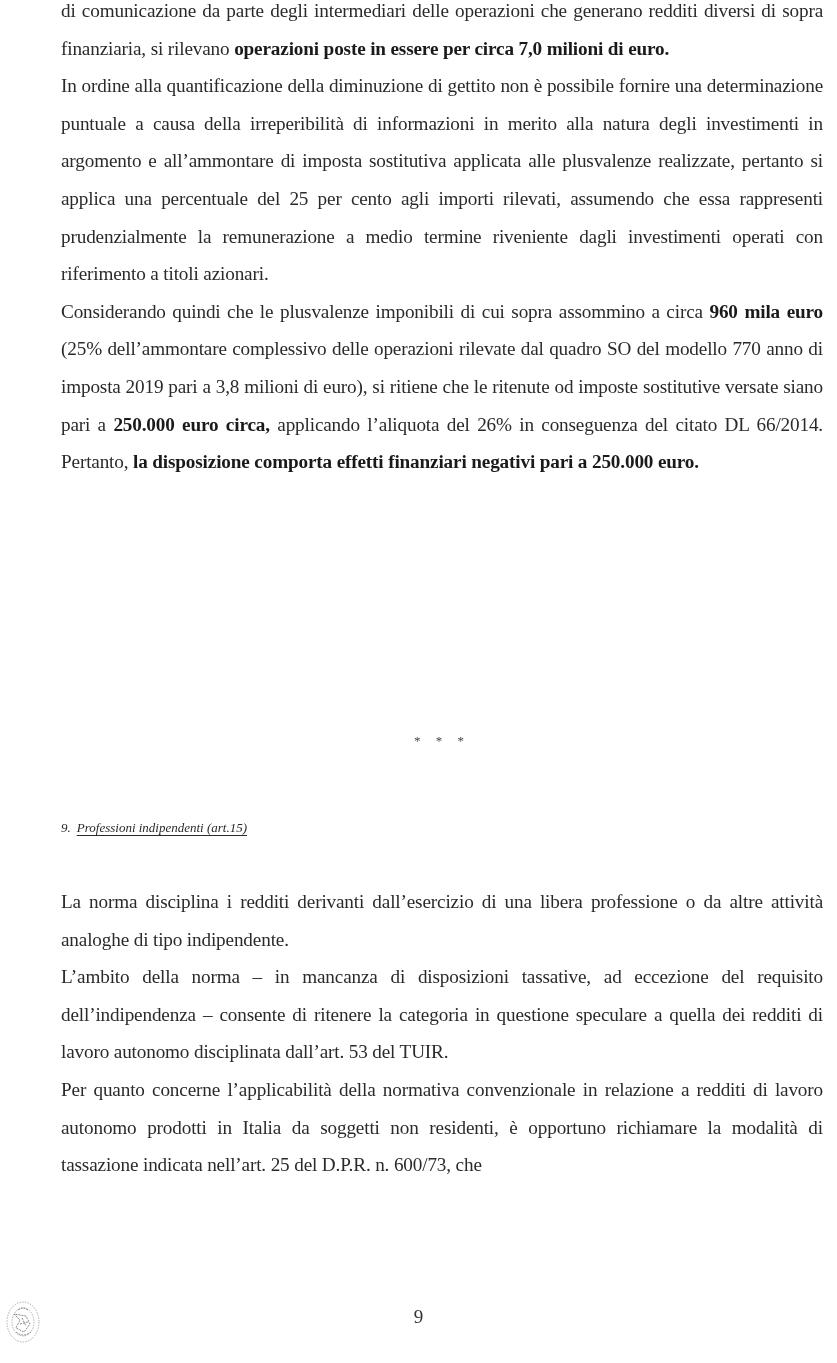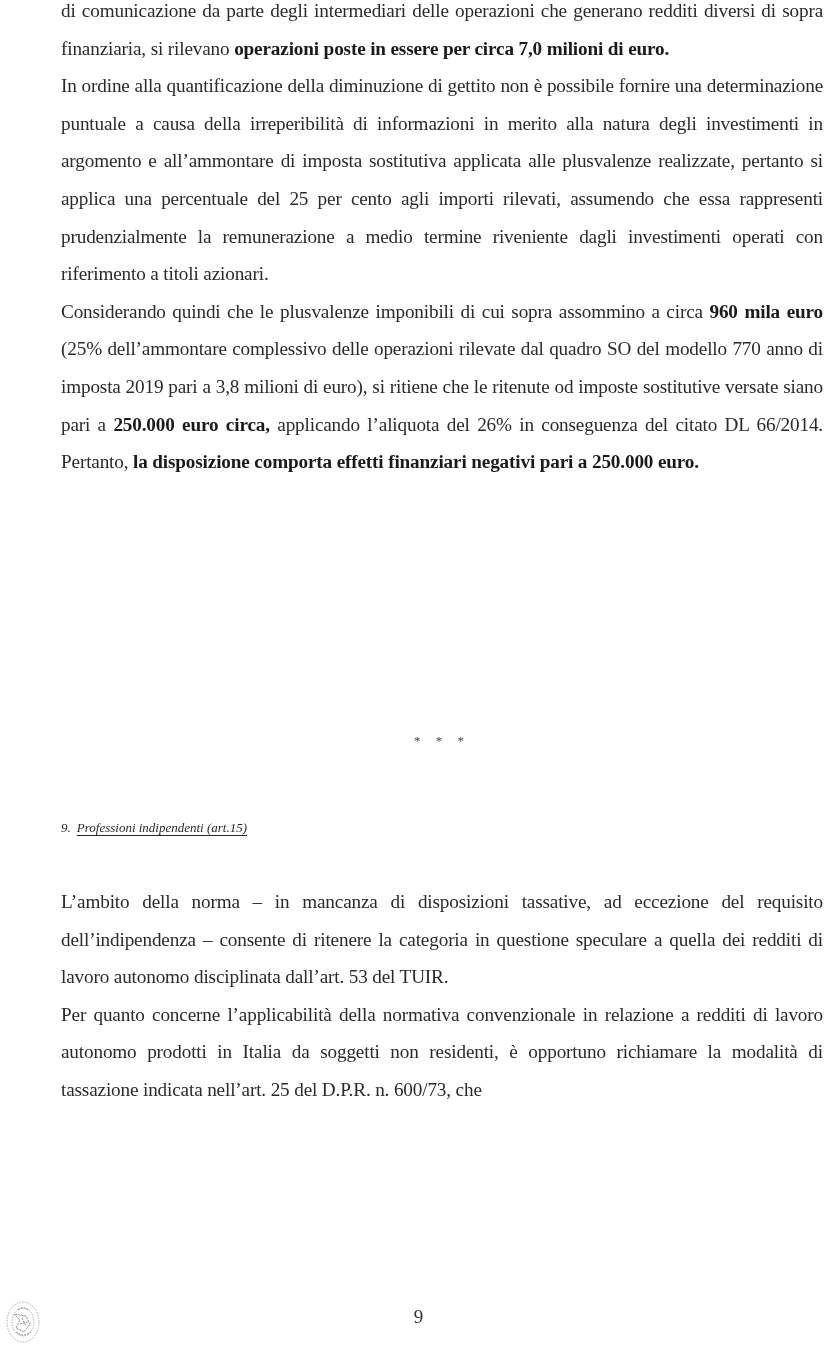--- a/index.html
+++ b/index.html
@@ -106,20 +106,23 @@
   </div>
 
   <div class="separator">* * *</div>
 
   <div class="section-heading">
     <span class="num">9.</span><span class="title">Professioni indipendenti (art.15)</span>
   </div>
 
   <div class="block-bottom">
     <p class="para">
+      <span>La norma disciplina i redditi derivanti dall’esercizio di una libera professione o da altre attività analoghe di tipo indipendente.</span>
+    </p>
+    <p class="para">
       <span>L’ambito della norma – in mancanza di disposizioni tassative, ad eccezione del requisito dell’indipendenza – consente di ritenere la categoria in questione speculare a quella dei redditi di lavoro autonomo disciplinata dall’art. 53 del TUIR.</span>
     </p>
     <p class="para">
       <span>Per quanto concerne l’applicabilità della normativa convenzionale in relazione a redditi di lavoro autonomo prodotti in Italia da soggetti non residenti, è opportuno richiamare la modalità di tassazione indicata nell’art. 25 del D.P.R. n. 600/73, che</span>
     </p>
   </div>
 </div>
 
 <svg class="seal" viewBox="0 0 38 52">
   <g fill="none" stroke="#9a9a9a" stroke-width="0.8" stroke-dasharray="1.5 1.2">

